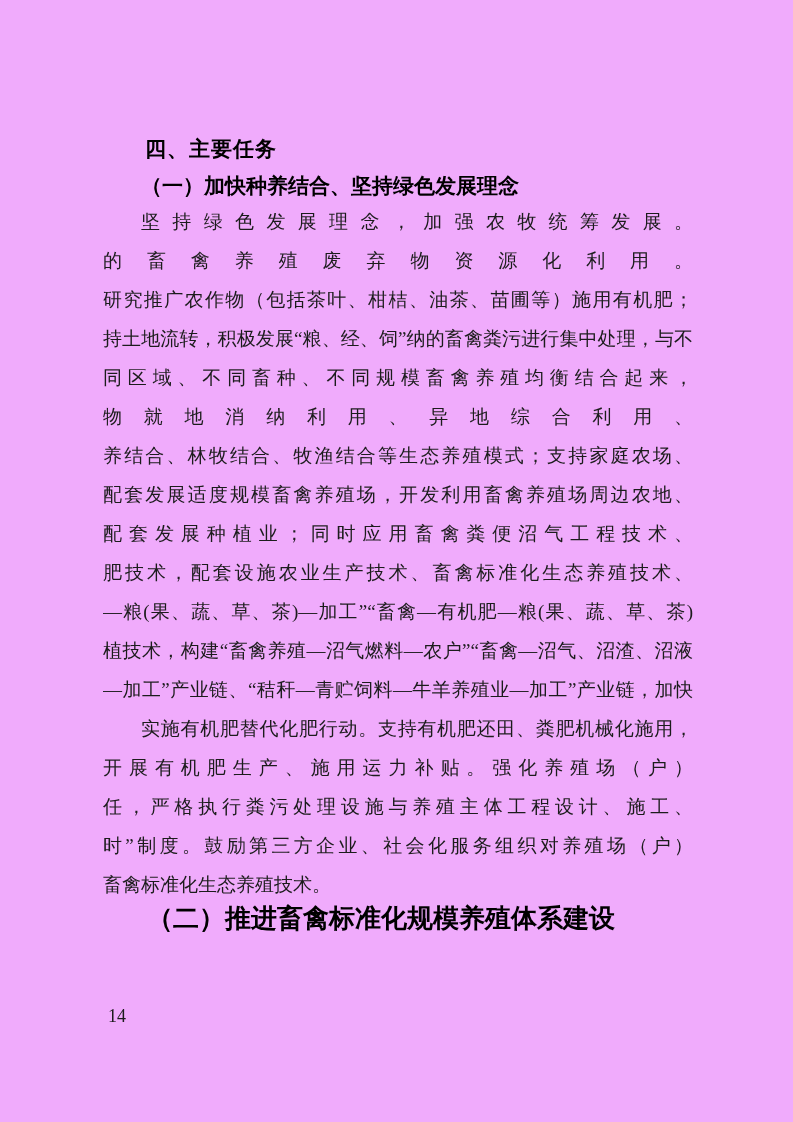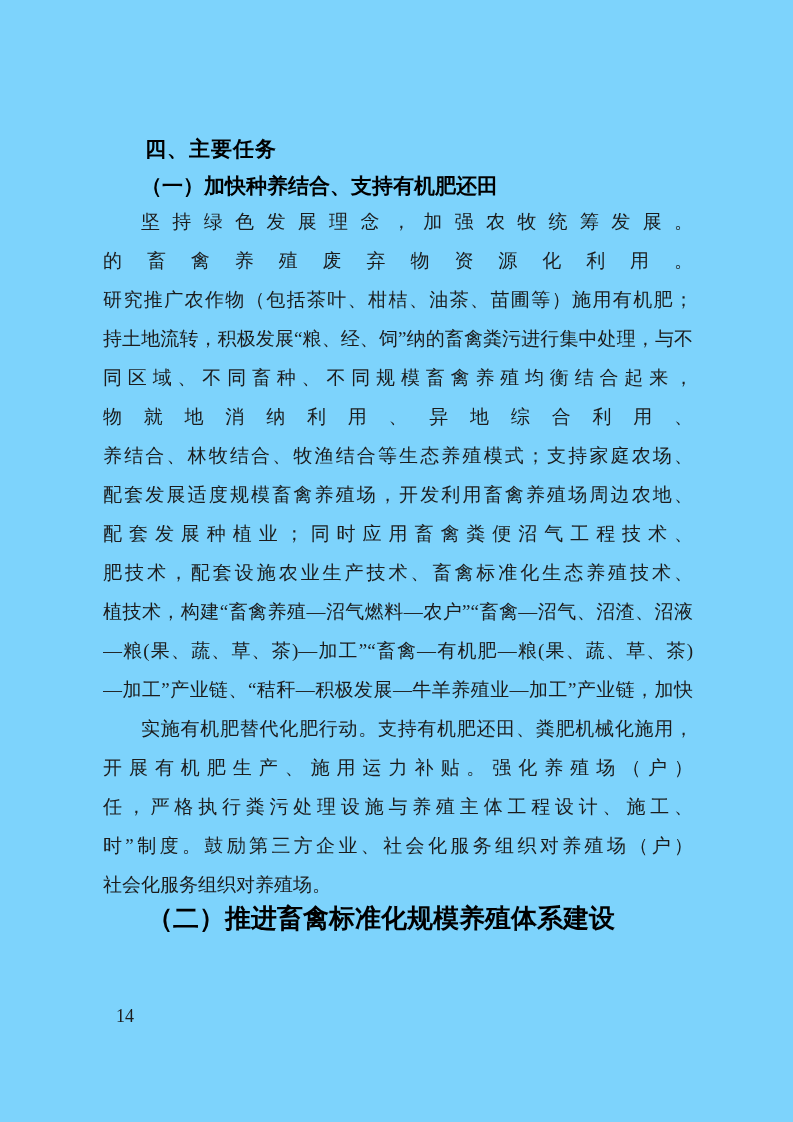--- a/index.html
+++ b/index.html
@@ -4,21 +4,21 @@
 <style>
   html, body {
     margin: 0;
     padding: 0;
     background: #ffffff;
   }
   .page {
     position: relative;
     width: 793px;
     height: 1122px;
-    background: #7dd3fc;
+    background: #f0abfc;
     color: #1c1c1c;
     font-family: "Liberation Serif", serif;
     overflow: hidden;
   }
   .content {
     position: absolute;
     left: 103px;
     top: 0;
     width: 590px;
   }
@@ -67,59 +67,59 @@
     white-space: normal;
   }
   .line.indent {
     text-indent: 38px;
   }
   .line.end {
     text-align-last: left;
   }
   .pageno {
     position: absolute;
-    left: 116px;
+    left: 108px;
     top: 1005px;
     font-size: 18px;
     line-height: 22px;
     color: #1c1c1c;
   }
 </style>
 </head>
 <body>
 
 <div class="page">
   <div class="content">
 
     <div class="h1">四、主要任务</div>
 
-    <div class="h2">（一）加快种养结合、支持有机肥还田</div>
+    <div class="h2">（一）加快种养结合、坚持绿色发展理念</div>
 
     <div class="para para-first">
       <div class="line indent">坚持绿色发展理念，加强农牧统筹发展。大力推进以种养结合为重点</div>
       <div class="line">的畜禽养殖废弃物资源化利用。加快探索多种形式的农牧结合发展模式，</div>
       <div class="line">研究推广农作物（包括茶叶、柑桔、油茶、苗圃等）施用有机肥；大力支</div>
       <div class="line">持土地流转，积极发展“粮、经、饲”纳的畜禽粪污进行集中处理，与不</div>
       <div class="line">同区域、不同畜种、不同规模畜禽养殖均衡结合起来，推广畜禽养殖废弃</div>
       <div class="line">物就地消纳利用、异地综合利用、分散收集集中处理等经济高效适用的种</div>
       <div class="line">养结合、林牧结合、牧渔结合等生态养殖模式；支持家庭农场、林果基地</div>
       <div class="line">配套发展适度规模畜禽养殖场，开发利用畜禽养殖场周边农地、林地资源</div>
       <div class="line">配套发展种植业；同时应用畜禽粪便沼气工程技术、畜禽粪便高温好氧堆</div>
       <div class="line">肥技术，配套设施农业生产技术、畜禽标准化生态养殖技术、特色林果种</div>
+      <div class="line">—粮(果、蔬、草、茶)—加工”“畜禽—有机肥—粮(果、蔬、草、茶)</div>
       <div class="line">植技术，构建“畜禽养殖—沼气燃料—农户”“畜禽—沼气、沼渣、沼液</div>
-      <div class="line">—粮(果、蔬、草、茶)—加工”“畜禽—有机肥—粮(果、蔬、草、茶)</div>
-      <div class="line">—加工”产业链、“秸秆—积极发展—牛羊养殖业—加工”产业链，加快</div>
+      <div class="line">—加工”产业链、“秸秆—青贮饲料—牛羊养殖业—加工”产业链，加快</div>
     </div>
 
     <div class="para">
       <div class="line indent">实施有机肥替代化肥行动。支持有机肥还田、粪肥机械化施用，探索</div>
       <div class="line">开展有机肥生产、施用运力补贴。强化养殖场（户）养殖污染防治主体责</div>
       <div class="line">任，严格执行粪污处理设施与养殖主体工程设计、施工、投入使用“三同</div>
       <div class="line">时”制度。鼓励第三方企业、社会化服务组织对养殖场（户）无法就地消</div>
-      <div class="line end">社会化服务组织对养殖场。</div>
+      <div class="line end">畜禽标准化生态养殖技术。</div>
     </div>
 
     <div class="h3">（二）推进畜禽标准化规模养殖体系建设</div>
 
   </div>
 
   <div class="pageno">14</div>
 </div>
 
 </body></html>

